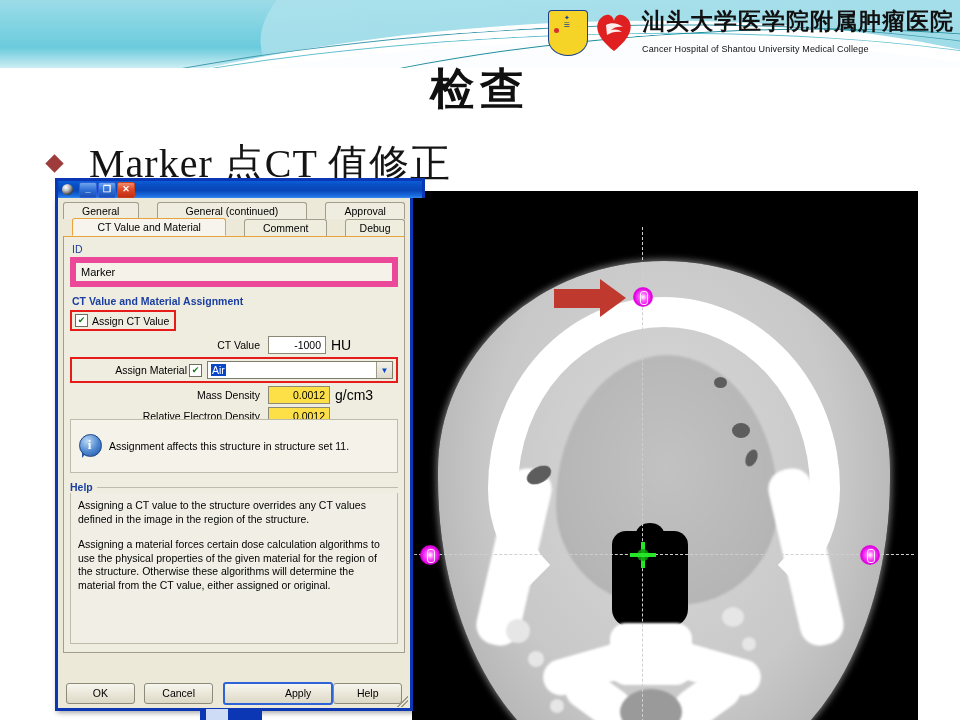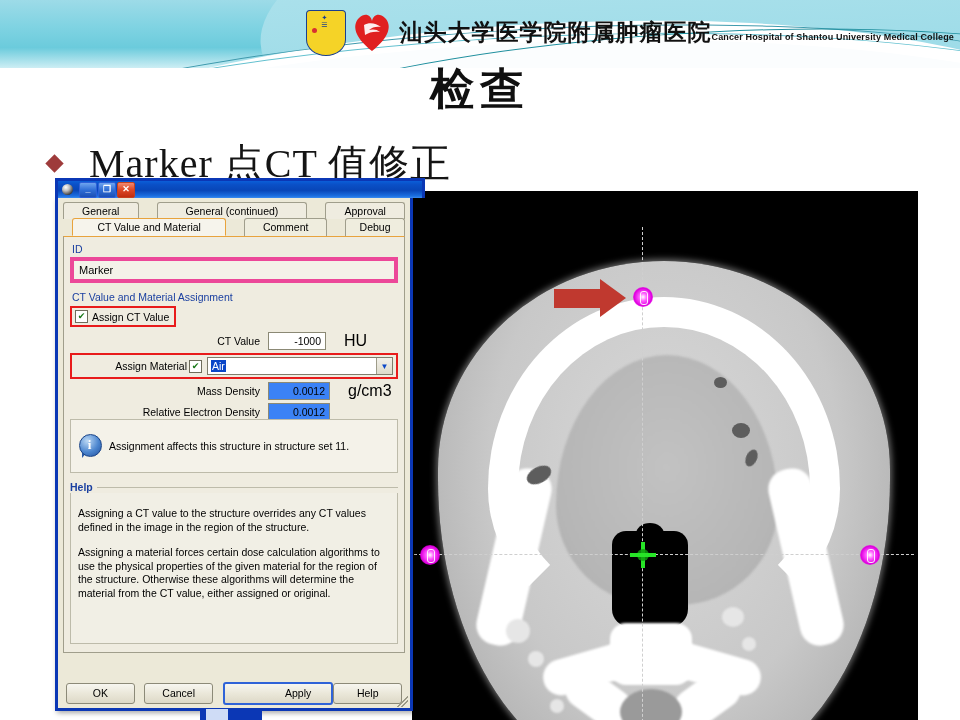--- a/index.html
+++ b/index.html
@@ -74,30 +74,30 @@
   }
   #logo .crest .dot{
     position:absolute;width:5px;height:5px;border-radius:50%;
     background:#d83030;left:6px;top:18px;
   }
   #logo .heart{
     width:44px;height:42px;position:relative;
   }
   #logo .heart svg{display:block;}
   #logo .names{
-    display:flex;flex-direction:row;justify-content:center;line-height:1;
+    display:flex;flex-direction:column;justify-content:center;line-height:1;
   }
   #logo .cn{
     font-family:"Liberation Serif",serif;
     font-size:23px;font-weight:bold;color:#111;letter-spacing:1px;
     white-space:nowrap;
   }
   #logo .en{
     font-family:"Liberation Sans",sans-serif;
-    font-size:9px;font-weight:bold;color:#111;letter-spacing:.15px;
+    font-size:9px;font-weight:normal;color:#111;letter-spacing:.15px;
     white-space:nowrap;margin-top:12px;
   }
   
   #slide-title{
     position:absolute;left:0;top:60px;width:960px;text-align:center;
     font-family:"Liberation Serif",serif;
     font-size:44px;font-weight:bold;color:#101010;letter-spacing:6px;
   }
   
   #bullet-row{
@@ -267,56 +267,56 @@
     background:linear-gradient(180deg,#6ea4ef 0%,#2f6ed6 50%,#1c50b5 100%);
     display:flex;align-items:center;justify-content:center;
     color:#fff;font-size:9px;font-weight:bold;line-height:1;flex:0 0 auto;
   }
   #titlebar .wbtn.close{
     background:linear-gradient(180deg,#f08a70 0%,#e04a28 45%,#c02d10 100%);
     border-color:#c6411f;
   }
   
   #tabs{padding:4px 5px 0 5px;}
-  .tabrow{display:flex;gap:18px;}
+  .tabrow{display:flex;gap:18px;align-items:flex-end;}
   .tab{
     flex:1 1 auto;text-align:center;font-size:10.5px;
     padding:2px 0 2px 0;
     background:#efedde;
     border:1px solid #a09e8c;border-bottom:none;
     border-radius:3px 3px 0 0;
     white-space:nowrap;
   }
   .tabrow.row1 .tab{background:#efece0;}
   .tabrow.row2{margin-top:-1px;margin-left:9px;}
   .tab.active{
     background:#f6f4ec;border-color:#e8a33d;border-bottom:1px solid #f6f4ec;
     font-weight:normal;
   }
   
   #pane{
     margin:0 5px 0 5px;background:#efece0;
     border:1px solid #a09e8c;border-top:1px solid #e8a33d;
     padding:5px 6px 6px 6px;height:417px;box-sizing:border-box;position:relative;
   }
-  .grp-label{color:#1a3fa0;font-size:10.5px;font-weight:normal;margin:1px 0 2px 2px;}
+  .grp-label{color:#1a3fa0;font-size:10.5px;font-weight:bold;margin:1px 0 2px 2px;}
   .grp-label.plain{font-weight:normal;color:#1a3fa0;}
   .field-box{
-    background:#f4f2e9;border:4px solid #ec4899;
+    background:#f4f2e9;border:6px solid #ec4899;
     padding:3px 5px;font-size:11px;color:#000;
   }
   .row{display:flex;align-items:center;margin:3px 0;}
   .lbl{text-align:right;font-size:10.5px;}
   .txtin{
     background:#fff;border:1px solid #8b8975;
     font-size:10.5px;text-align:right;padding:1px 4px;height:14px;line-height:14px;
     box-sizing:content-box;
   }
-  .txtin.ro{background:#3b82f6;padding-left:8px;}
-  .unit{font-size:16px;margin-left:18px;}
+  .txtin.ro{background:#fde047;padding-left:8px;}
+  .unit{font-size:14px;margin-left:5px;}
   .cbx{
     width:11px;height:11px;border:1px solid #6f6d5c;background:#fff;
     display:inline-flex;align-items:center;justify-content:center;
     font-size:9px;line-height:1;color:#1a7a1a;flex:0 0 auto;
   }
   .redbox{border:2px solid #e81b1b;}
   .combo{
     display:flex;background:#fff;border:1px solid #7f7d6c;height:16px;align-items:stretch;
   }
   .combo .val{
@@ -358,21 +358,21 @@
   }
   #helpgrp .glbl{color:#1a3fa0;font-size:10.5px;font-weight:bold;}
   #helpgrp .gbody{
     border:1px solid #bdbbaa;border-top:none;background:#f1efe5;
     padding:6px 7px;height:calc(100% - 14px);box-sizing:border-box;font-size:10.5px;line-height:1.32;
   }
   #helpgrp .gtop{
     display:flex;align-items:center;gap:4px;
   }
   #helpgrp .gtop .line{flex:1 1 auto;border-top:1px solid #bdbbaa;height:0;}
-  #helpgrp p{margin:8px 0 11px 0;}
+  #helpgrp p{margin:0 0 11px 0;}
   
   #btnbar{
     position:absolute;left:0;right:0;bottom:0;height:30px;
     display:flex;align-items:center;padding:0 8px;box-sizing:border-box;
   }
   .dbtn{
     width:68px;height:19px;font-size:10.5px;
     background:linear-gradient(180deg,#f7f6f0 0%,#ebe8da 48%,#ddd9c7 100%);
     border:1px solid #8c8a78;border-radius:3px;
     display:flex;align-items:center;justify-content:center;

